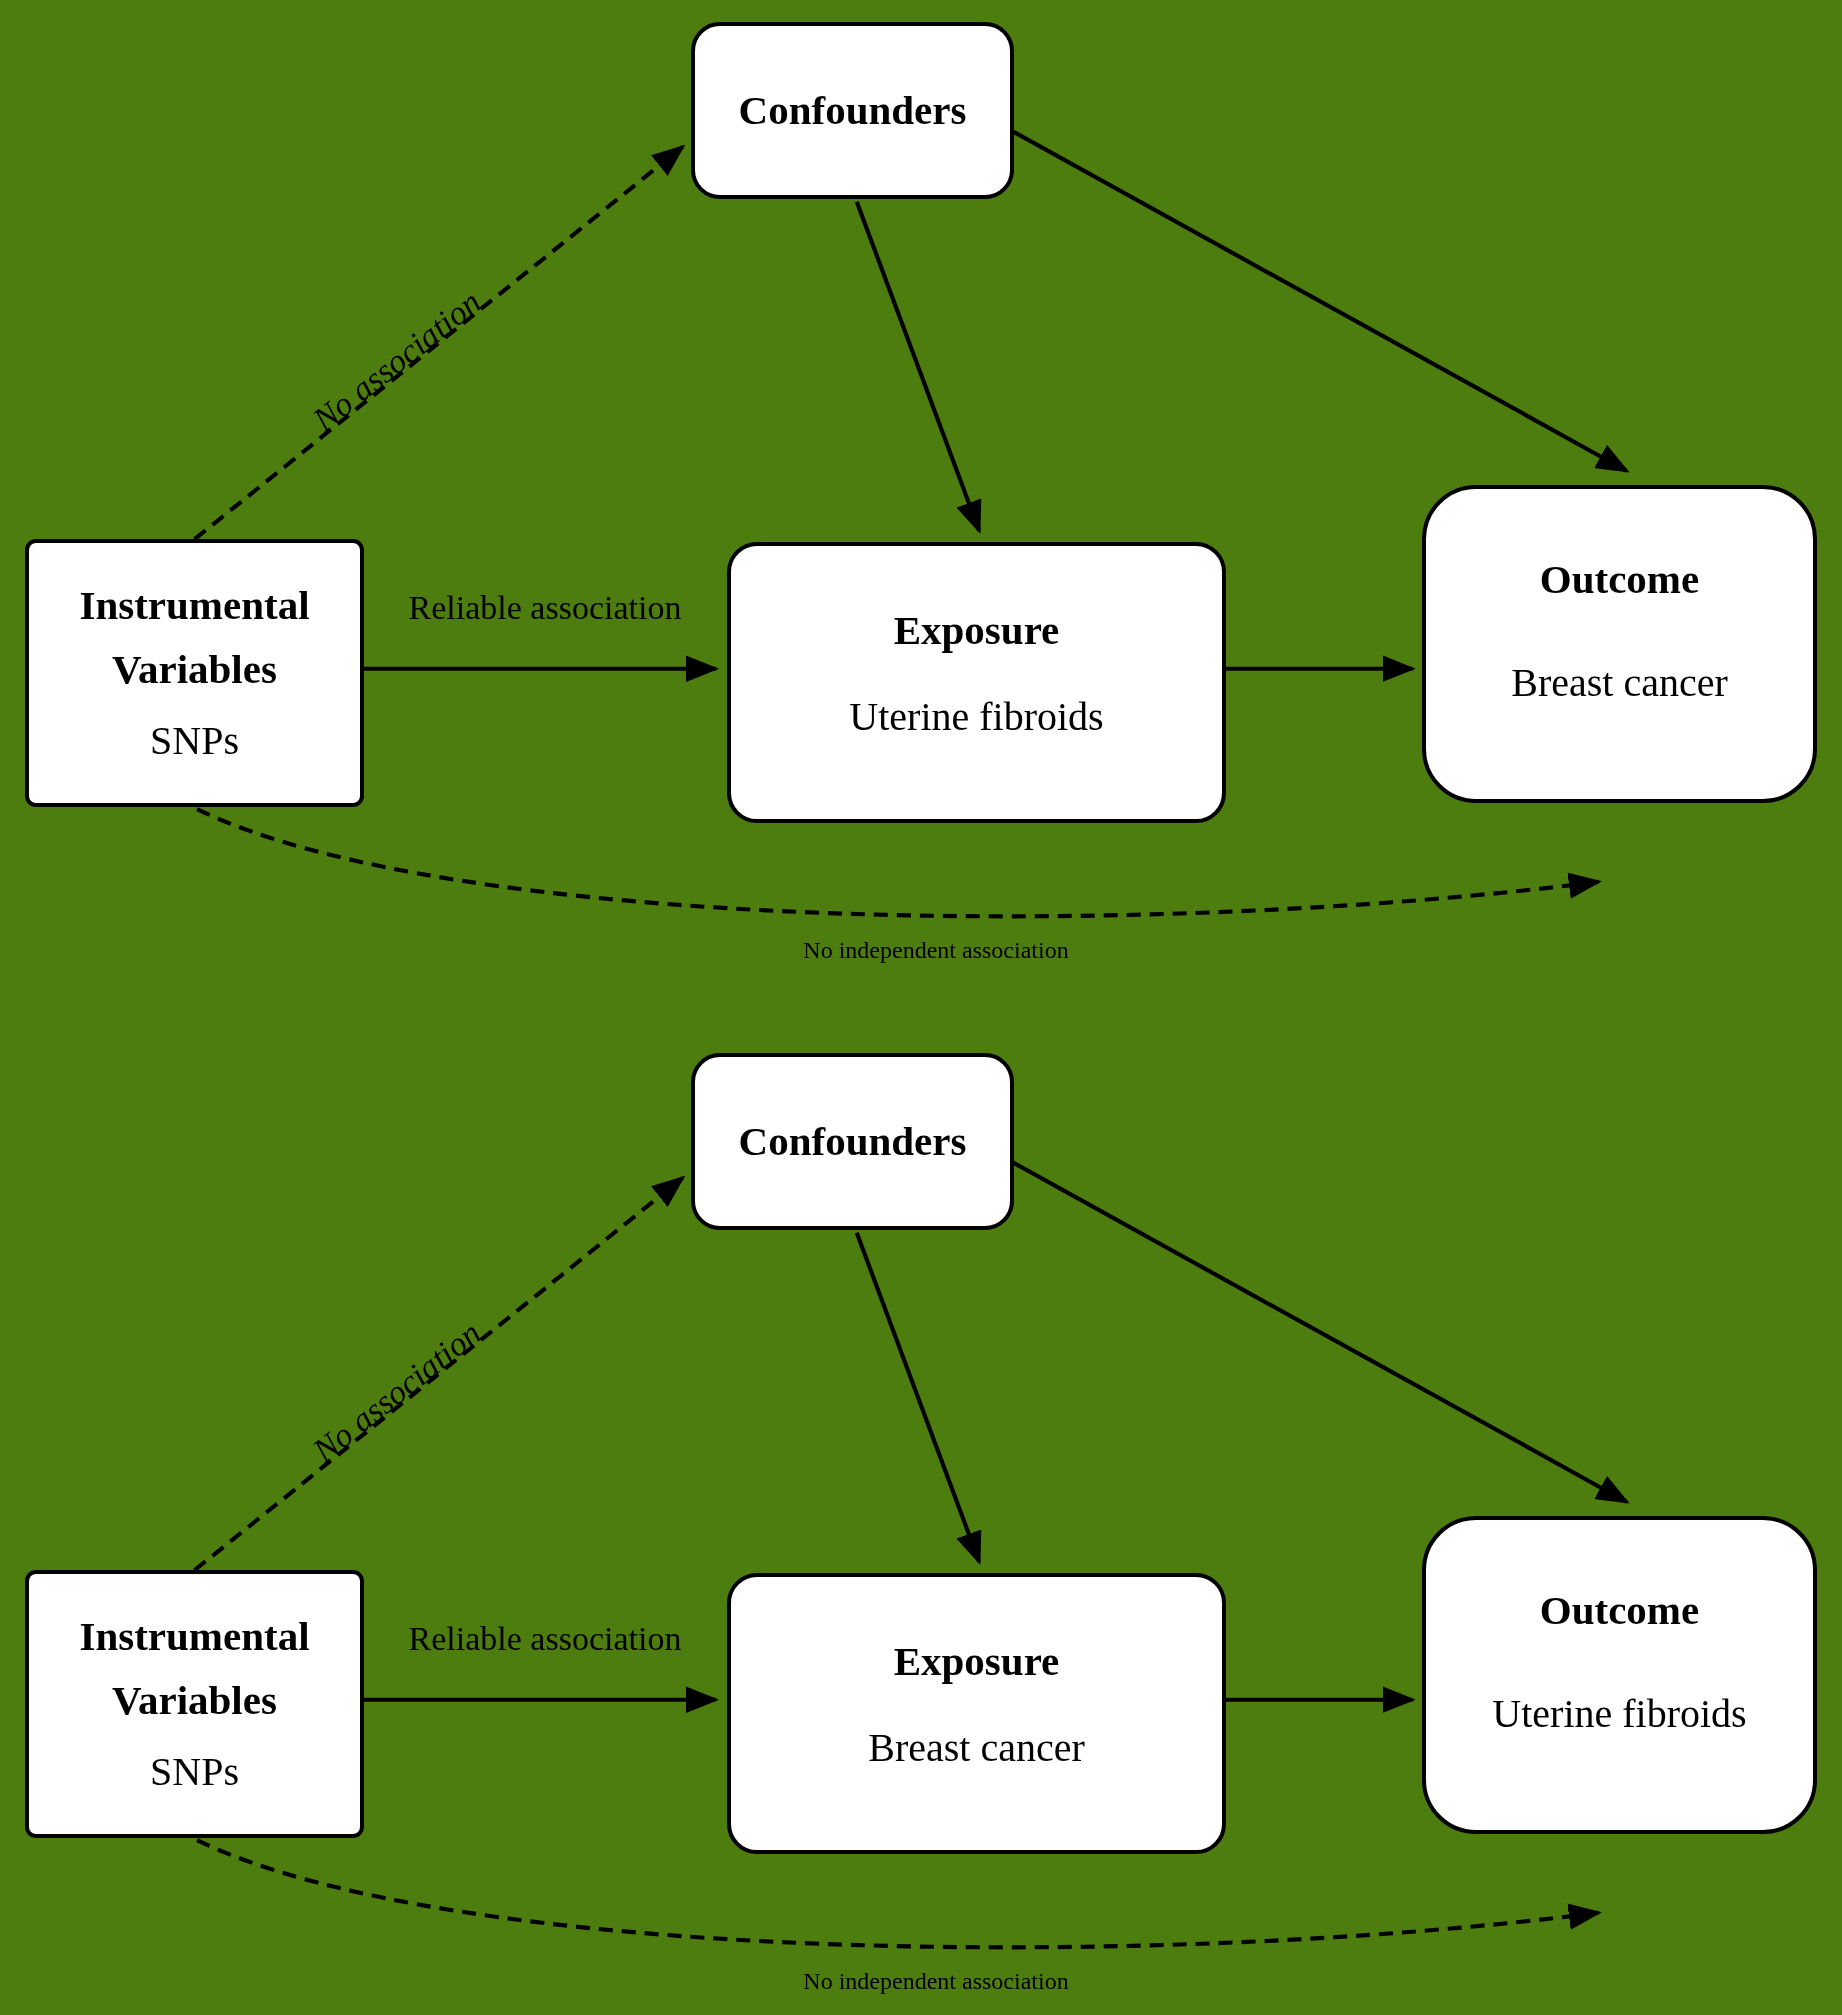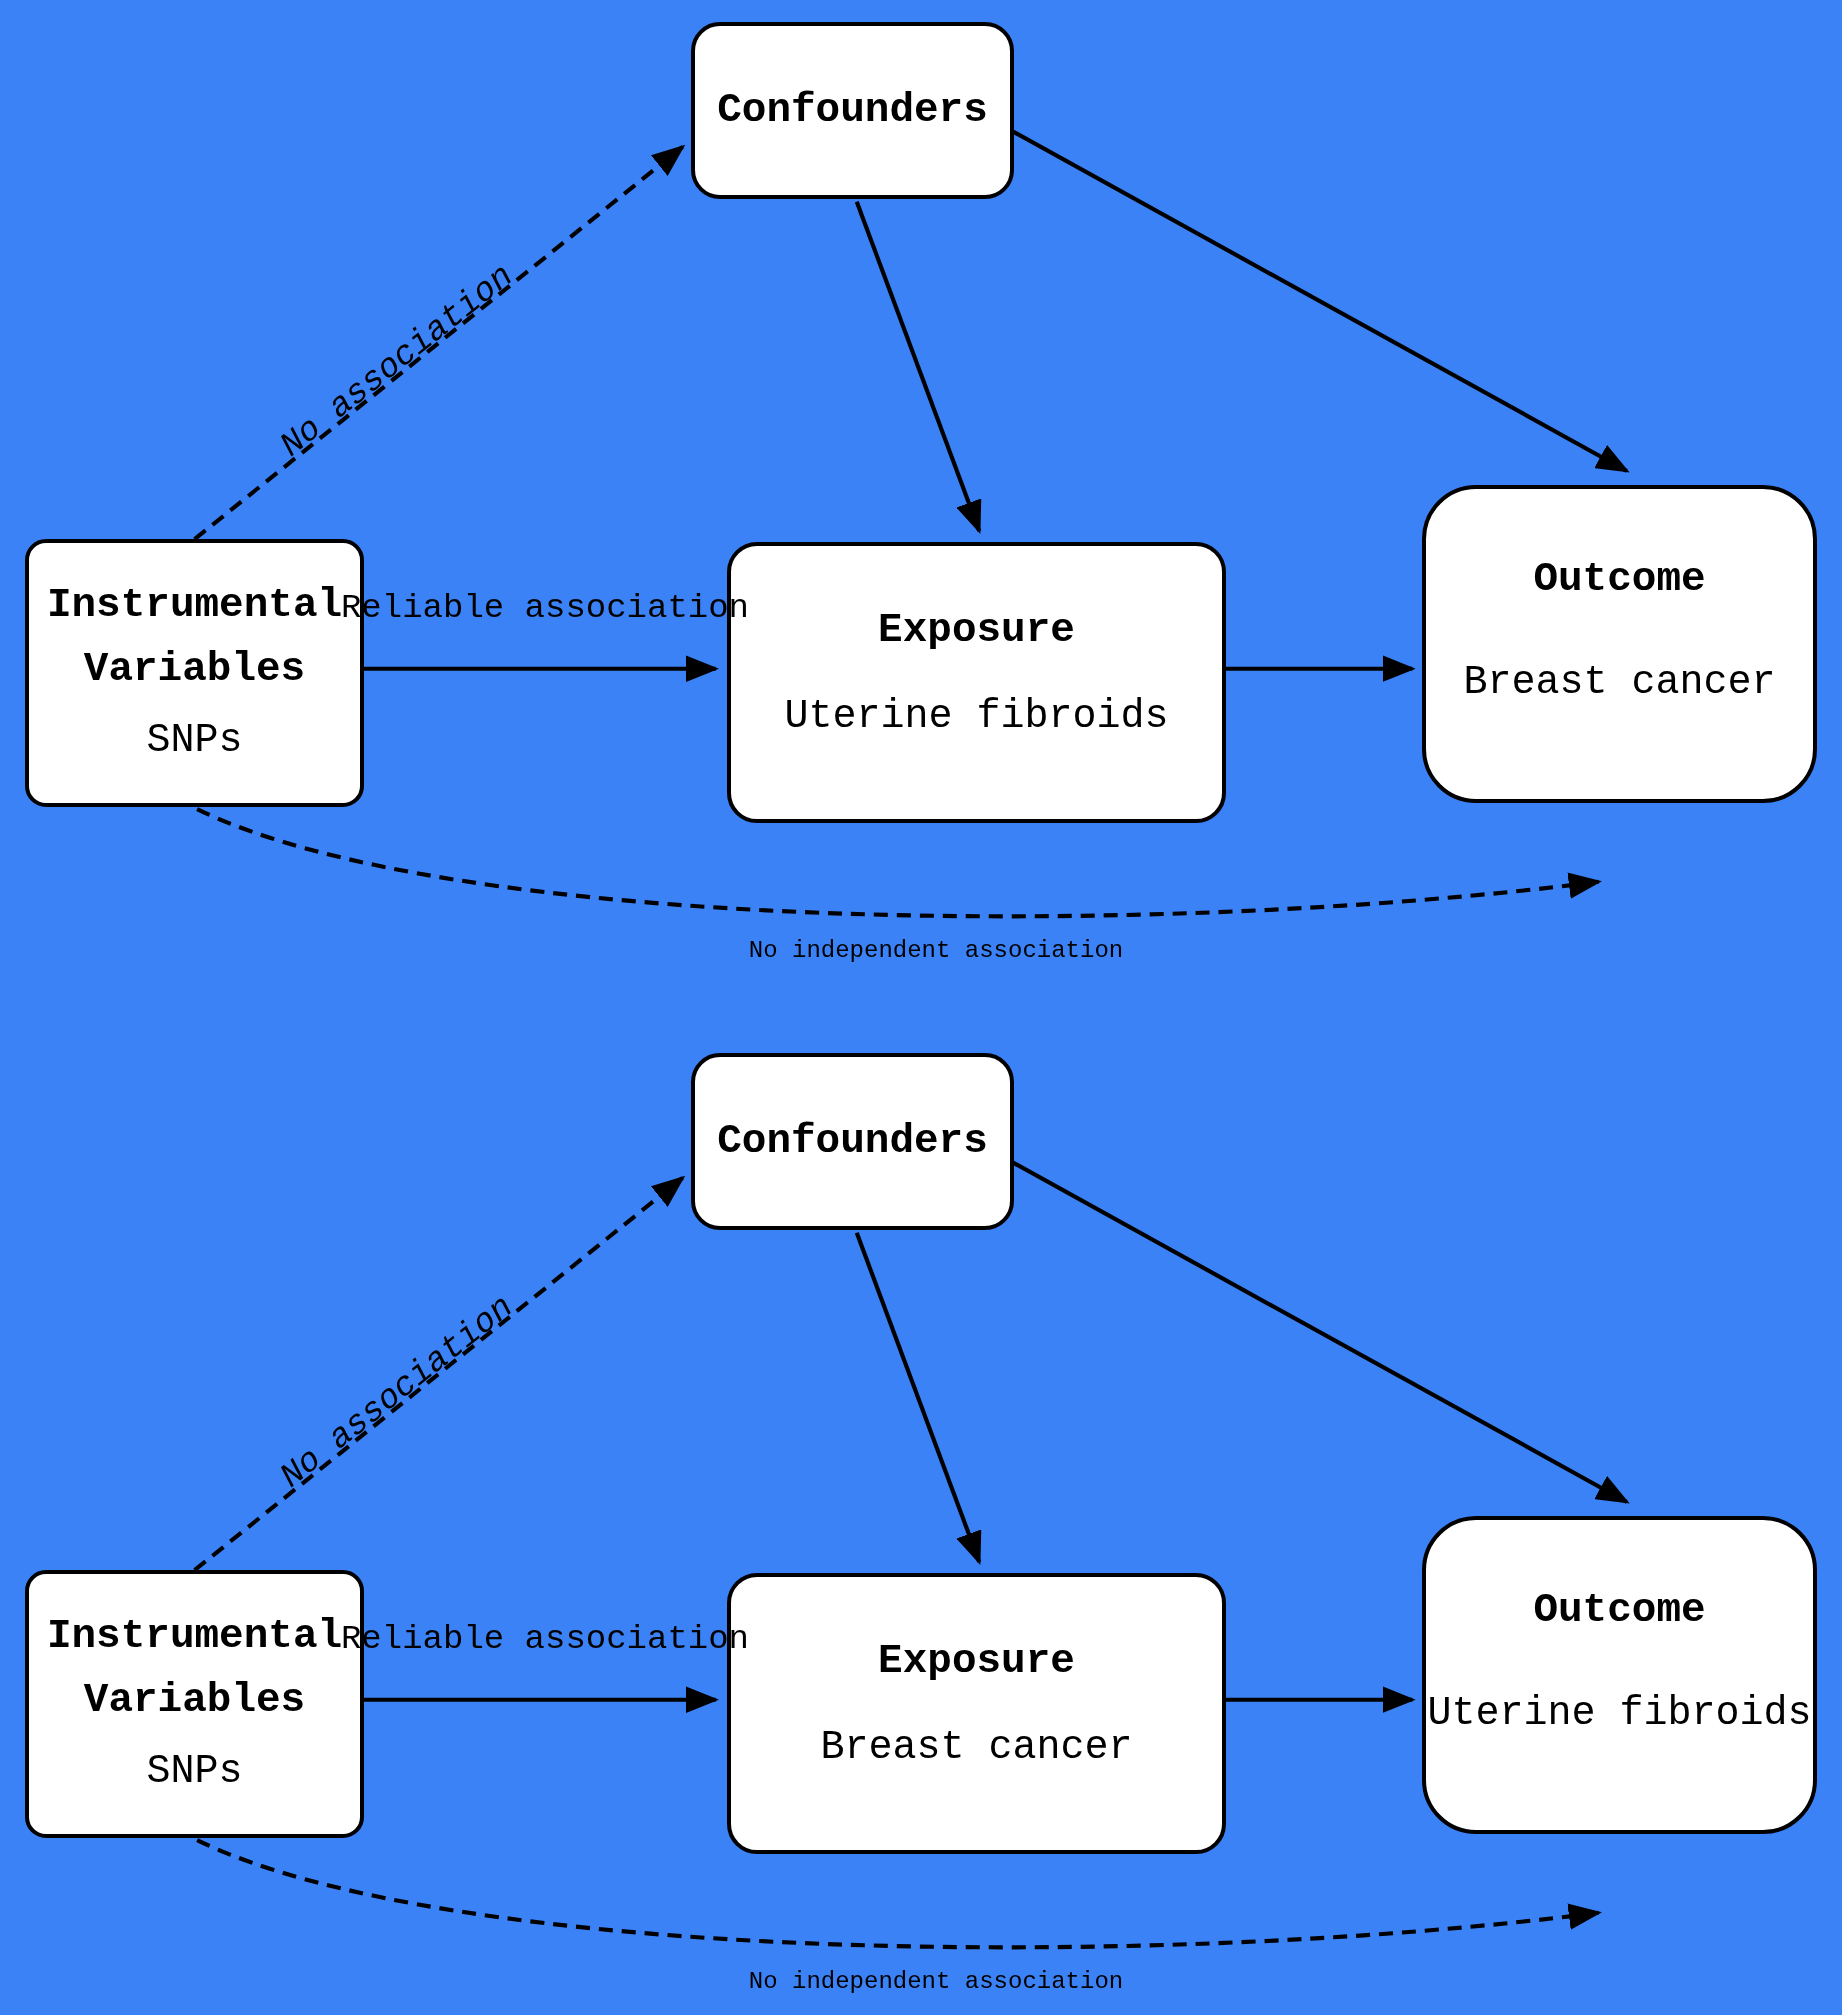--- a/index.html
+++ b/index.html
@@ -1,21 +1,21 @@
 <!DOCTYPE html>
 <html style="font-size:10.2px"><head>
 <meta charset="utf-8">
 <style>
   html,body{margin:0;padding:0;background:#ffffff;}
   .canvas{
     position:relative;
     width:1843px;
     height:2015px;
-    background:#3b82f6;
-    font-family:Liberation Mono, monospace;
+    background:#4d7c0f;
+    font-family:Liberation Serif, serif;
     color:#000000;
     overflow:hidden;
   }
   .diagram{position:absolute;left:0;width:1843px;height:984px;}
   #d0{top:0;}
   #d1{top:1031px;}
   .edges{position:absolute;left:0;top:0;}
   .node{
     position:absolute;
     box-sizing:border-box;
@@ -23,21 +23,21 @@
     background:#ffffff;
     display:flex;
     flex-direction:column;
     align-items:center;
     justify-content:center;
     text-align:center;
   }
   .node .title{font-weight:bold;font-size:41px;line-height:1.2;}
   .node .sub{font-weight:400;font-size:40px;line-height:1.2;}
   .n-conf{left:691px;top:22px;width:323px;height:177px;border-radius:29px;}
-  .n-iv{left:25px;top:539px;width:339px;height:268px;border-radius:21px;padding-bottom:6.4px;}
+  .n-iv{left:25px;top:539px;width:339px;height:268px;border-radius:11px;padding-bottom:6.4px;}
   .n-iv .titleblock{font-weight:bold;font-size:41px;line-height:1.55;}
   .n-iv .sub{margin-top:16px;}
   .n-exp{left:727px;top:542px;width:499px;height:281px;border-radius:30px;padding-bottom:18px;}
   .n-exp .sub{margin-top:37px;}
   .n-out{left:1422px;top:485px;width:395px;height:318px;border-radius:54px;padding-bottom:25.5px;}
   .n-out .sub{margin-top:55px;}
   .lbl{
     position:absolute;
     white-space:nowrap;
     font-size:34px;

